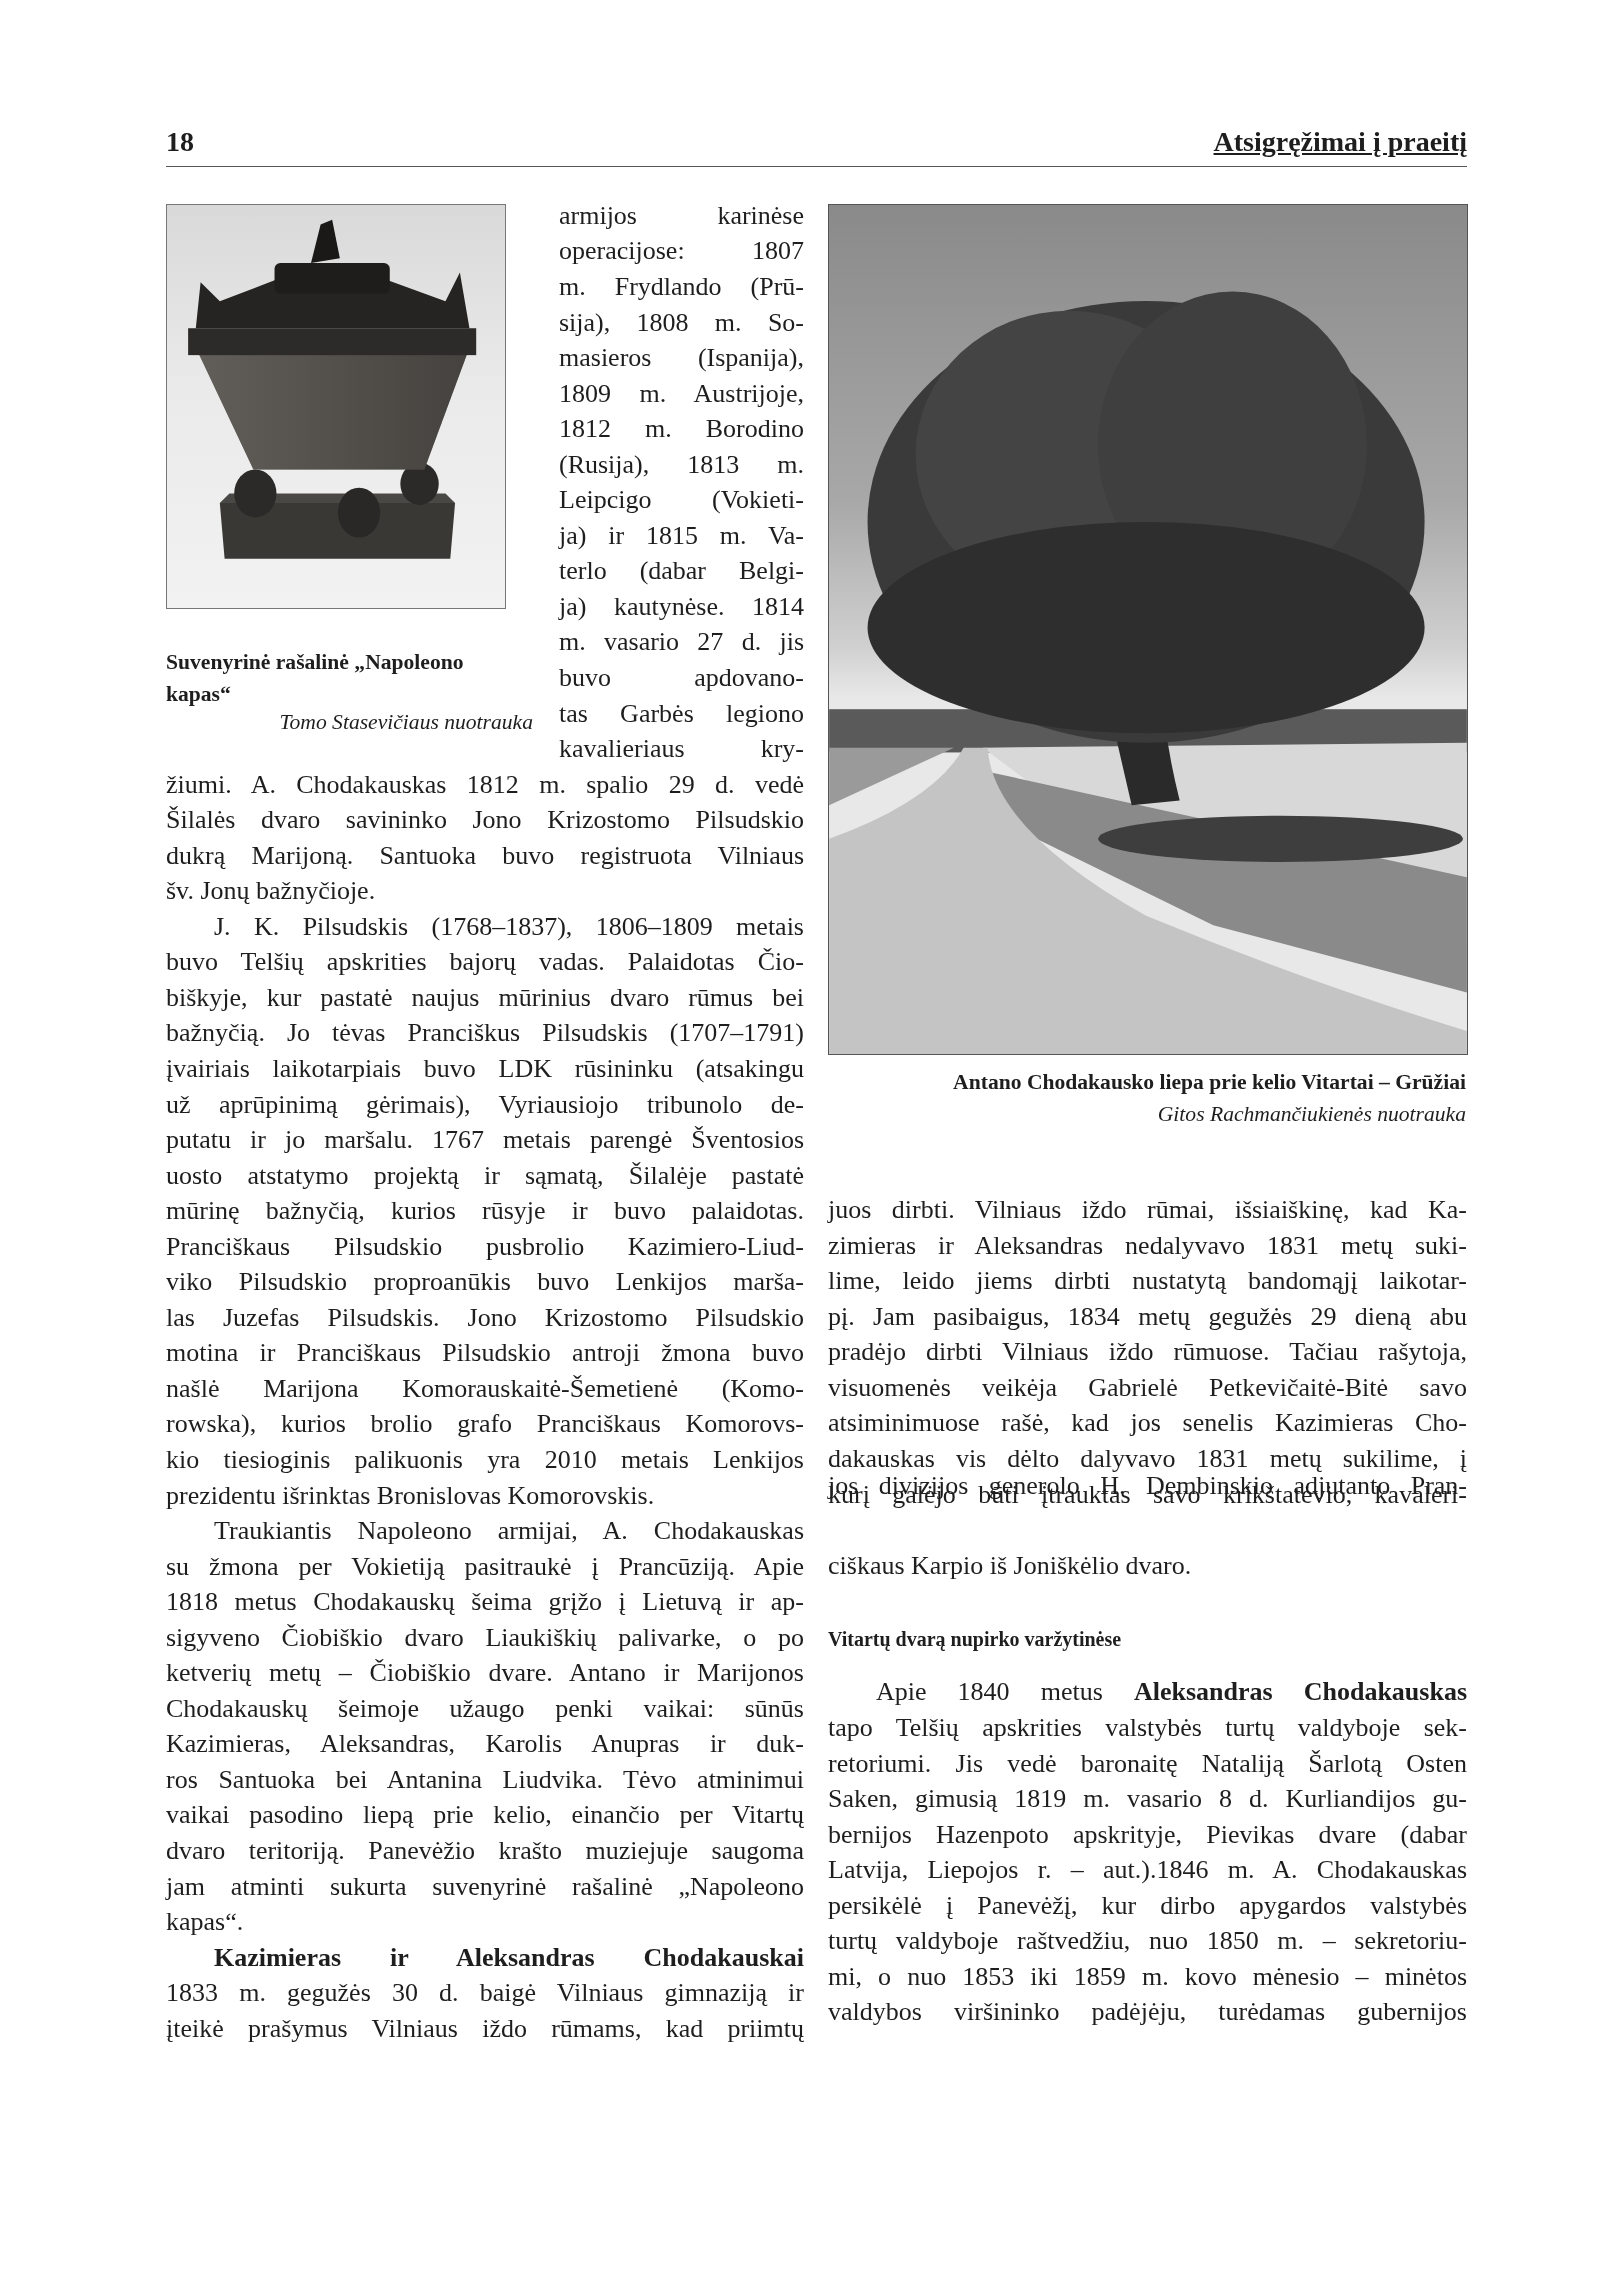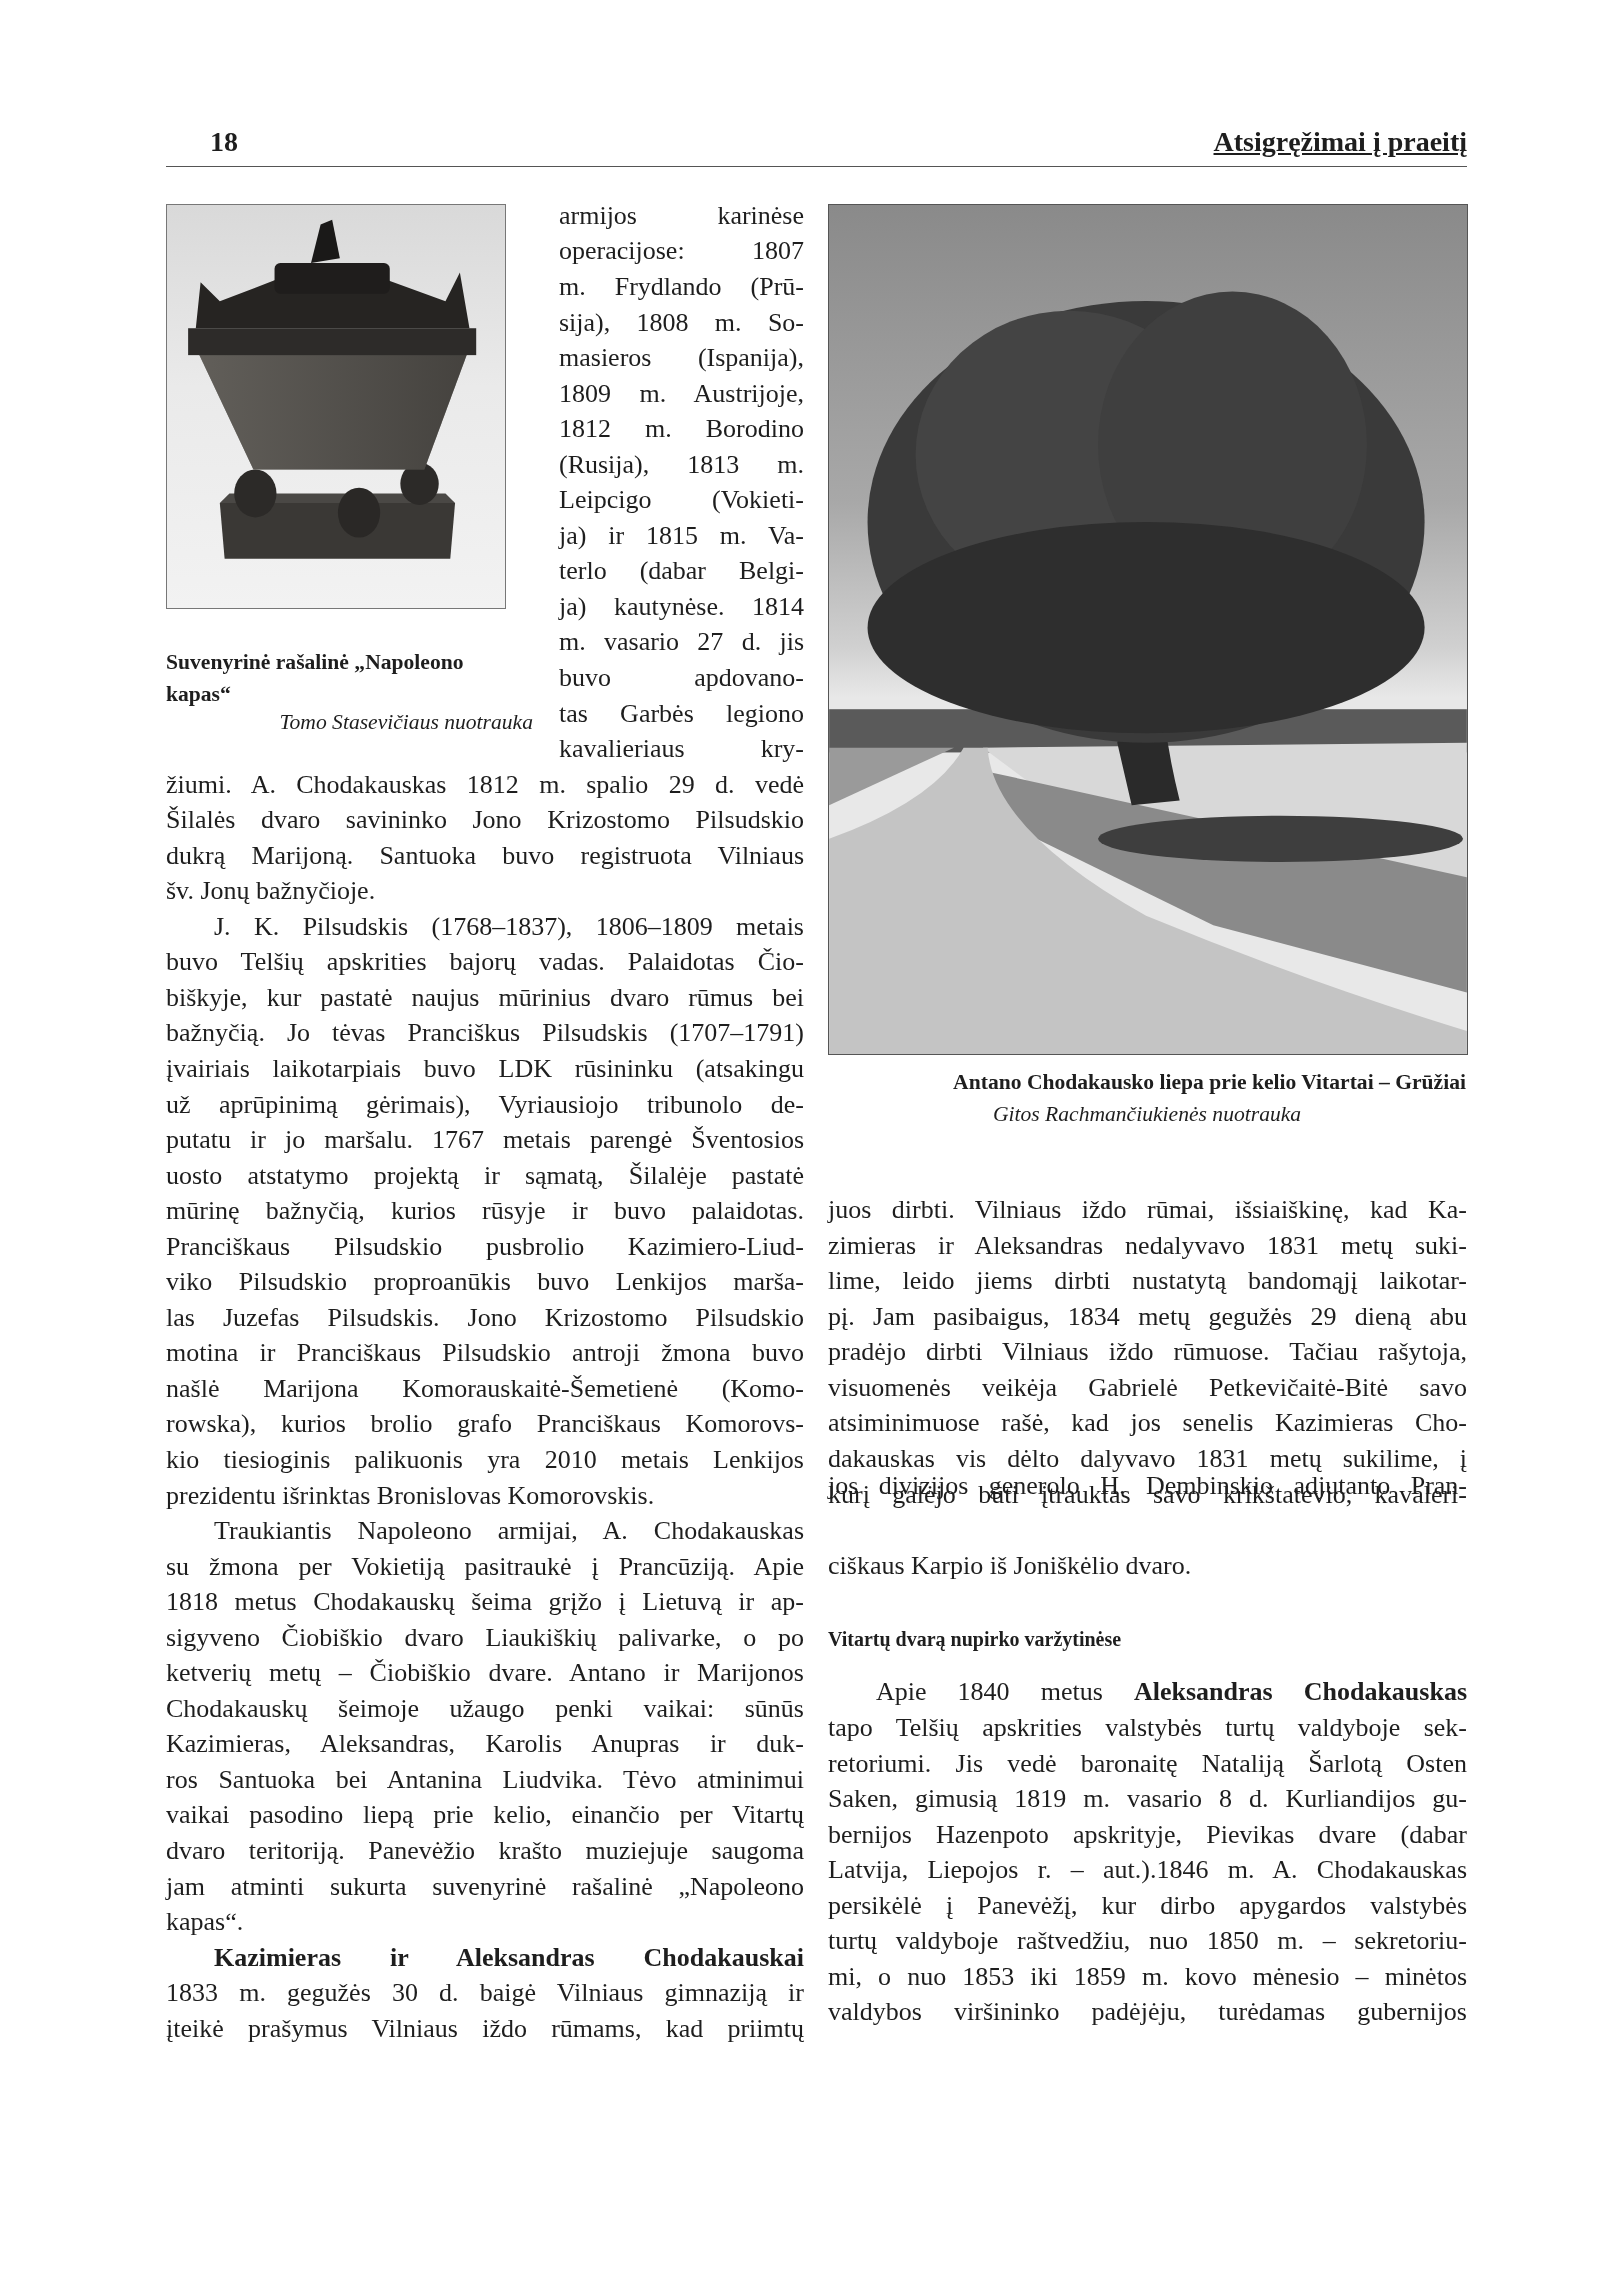--- a/index.html
+++ b/index.html
@@ -1,31 +1,31 @@
 <!DOCTYPE html>
 <html><head>
 <meta charset="utf-8">
 <style>
   html, body { margin:0; padding:0; background:#ffffff; }
   body { width:1620px; height:2278px; position:relative; overflow:hidden;
          font-family:"Liberation Serif","DejaVu Serif",serif; color:#1e1e1e; }
   .abs { position:absolute; }
-  .header-num { left:166px; top:126px; font-size:28px; font-weight:bold;margin-left:44px; }
+  .header-num { left:166px; top:126px; font-size:28px; font-weight:bold; }
   .header-title { right:153px; top:126px; font-size:28px; font-weight:bold;text-decoration:underline; }
   .header-rule { left:166px; top:166px; width:1301px; height:0; border-top:1.9px solid #555; }
 
   .photo1 { left:166px; top:204px; width:338px; height:403px; border:1.4px solid #777;
             background:linear-gradient(180deg,#d9d9d9 0%,#eaeaea 45%,#f2f2f2 100%); overflow:hidden; }
   .photo2 { left:828px; top:204px; width:638px; height:849px; border:1.4px solid #555; overflow:hidden;
             background:linear-gradient(180deg,#8a8a8a 0%,#a8a8a8 35%,#d0d0d0 52%,#e8e8e8 58%); }
 
   .cap1-title { left:166px; top:646px; width:367px; font-size:21.6px; font-weight:bold; line-height:32px; }
   .cap1-credit { left:166px; top:706px; width:367px; font-size:21.6px; font-style:italic; text-align:right; line-height:32px; }
   .cap2-title { left:828px; top:1066px; width:638px; font-size:21.6px; font-weight:bold; text-align:right; line-height:32px; }
-  .cap2-credit { left:828px; top:1098px; width:638px; font-size:21.6px; font-style:italic; text-align:center; line-height:32px; }
+  .cap2-credit { left:828px; top:1098px; width:638px; font-size:21.6px; font-style:italic; text-align:right; line-height:32px; }
 
   .line { position:absolute; font-size:26px; line-height:36px; white-space:nowrap; text-align:justify; text-align-last:justify; }
   .line.last { text-align-last:left; }
   .b { font-weight:bold; }
   .h2 { position:absolute; left:828px; top:1628px; font-size:20px; font-weight:bold; }
 </style>
 </head>
 <body>
 
 <div class="abs header-num">18</div>

